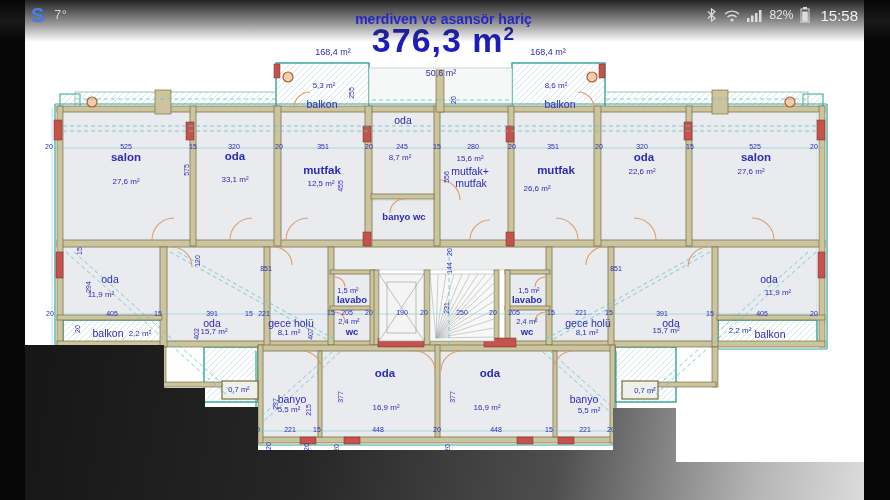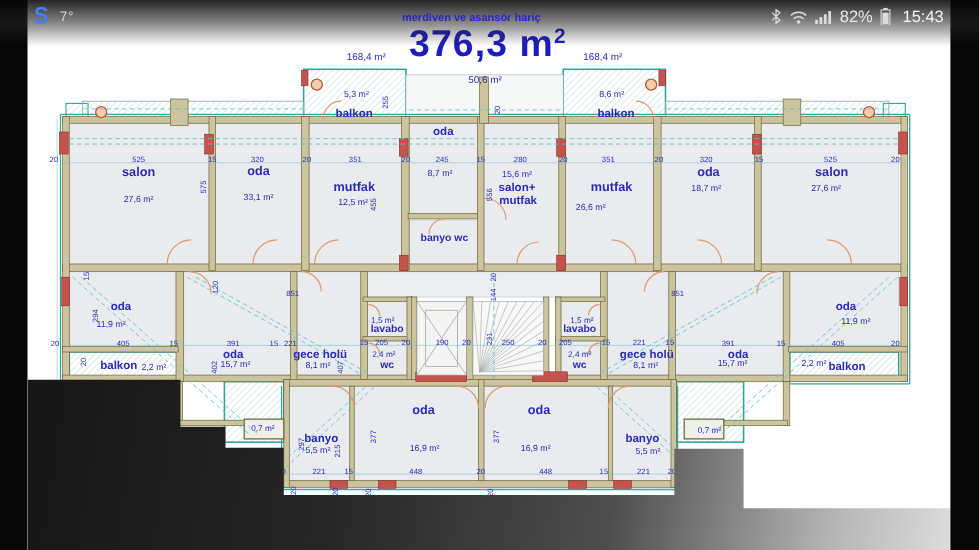--- a/index.html
+++ b/index.html
@@ -16,37 +16,37 @@
       233px 450px,588px 450px,588px 408px,651px 408px,651px 462px,839px 462px,839px 500px,0px 500px);}
   
   #top-grad{position:absolute;left:0;top:0;width:890px;height:42px;z-index:45;
     background:linear-gradient(rgba(5,5,5,.88) 0%,rgba(40,40,40,.55) 50%,rgba(60,60,60,0) 100%);}
   #status-bar{position:absolute;left:25px;top:0;width:837px;height:30px;z-index:50;
     display:flex;align-items:center;color:#e9e9e9;}
   #app-logo{font-size:20px;font-weight:800;color:#4d7fe3;margin-left:6px;
     text-shadow:0 0 1px #2c56b8;transform:scaleY(1.05);}
   #temp{font-size:12.5px;color:#d6d6d6;margin-left:10px;letter-spacing:.5px;}
   #sb-right{margin-left:auto;display:flex;align-items:center;gap:7px;padding-right:4px;}
-  #battery-pct{font-size:15px;color:#e9e9e9;}
+  #battery-pct{font-size:12px;color:#e9e9e9;}
   #clock{font-size:15px;color:#f2f2f2;margin-left:3px;}
   .sb-icon svg{display:block;}
   
-  #note{position:absolute;left:10px;top:11px;width:837px;text-align:center;z-index:51;
-    font-size:10px;font-weight:bold;color:#2626c6;}
+  #note{position:absolute;left:25px;top:11px;width:837px;text-align:center;z-index:51;
+    font-size:14px;font-weight:bold;color:#2626c6;}
   #big-title{position:absolute;left:25px;top:21px;width:837px;text-align:center;z-index:30;
     font-size:34px;font-weight:bold;color:#1d1dbe;letter-spacing:1px;}
   #big-title sup{font-size:19px;}
   
   #plan-wrap{position:absolute;left:0;top:0;width:890px;height:500px;z-index:10;}
   #plan-labels{position:absolute;left:0;top:0;width:890px;height:500px;z-index:15;}
   .lb{position:absolute;color:#2b2bb8;white-space:nowrap;line-height:1;
       transform:translate(-50%,-50%);}
   .lb.rot{transform:translate(-50%,-50%) rotate(-90deg);}
   .k-n12{font-size:11.5px;font-weight:bold;}
-  .k-n11{font-size:10.5px;font-weight:bold;}
+  .k-n11{font-size:10.5px;font-weight:normal;}
   .k-n10{font-size:9.5px;font-weight:bold;}
   .k-a{font-size:8px;}
   .k-a9{font-size:9px;}
   .k-a7{font-size:7.5px;}
   .k-d{font-size:7px;}
 </style>
 </head>
 <body>
 
 <div id="screen">
@@ -267,26 +267,26 @@
       <div class="lb k-d" style="left: 814px; top: 146px;">20</div>
       <div class="lb k-n12" style="left: 126px; top: 158px;">salon</div>
       <div class="lb k-a" style="left: 126px; top: 182px;">27,6 m²</div>
       <div class="lb k-n12" style="left: 235px; top: 157px;">oda</div>
       <div class="lb k-a" style="left: 235px; top: 180px;">33,1 m²</div>
       <div class="lb k-n12" style="left: 322px; top: 171px;">mutfak</div>
       <div class="lb k-a" style="left: 321px; top: 184px;">12,5 m²</div>
       <div class="lb k-a" style="left: 400px; top: 158px;">8,7 m²</div>
       <div class="lb k-n10" style="left: 404px; top: 217px;">banyo wc</div>
       <div class="lb k-a" style="left: 470px; top: 159px;">15,6 m²</div>
-      <div class="lb k-n11" style="left: 470px; top: 171px;">salon+</div>
+      <div class="lb k-n11" style="left: 470px; top: 171px;">mutfak+</div>
       <div class="lb k-n11" style="left: 471px; top: 183px;">mutfak</div>
       <div class="lb k-n12" style="left: 556px; top: 171px;">mutfak</div>
       <div class="lb k-a" style="left: 537px; top: 189px;">26,6 m²</div>
       <div class="lb k-n12" style="left: 644px; top: 158px;">oda</div>
-      <div class="lb k-a" style="left: 642px; top: 172px;">18,7 m²</div>
+      <div class="lb k-a" style="left: 642px; top: 172px;">22,6 m²</div>
       <div class="lb k-n12" style="left: 756px; top: 158px;">salon</div>
       <div class="lb k-a" style="left: 751px; top: 172px;">27,6 m²</div>
       <div class="lb k-d rot" style="left: 186px; top: 170px;">575</div>
       <div class="lb k-d rot" style="left: 340px; top: 186px;">455</div>
       <div class="lb k-d rot" style="left: 446px; top: 177px;">556</div>
       <div class="lb k-n11" style="left: 110px; top: 279px;">oda</div>
       <div class="lb k-a" style="left: 101px; top: 295px;">11,9 m²</div>
       <div class="lb k-d rot" style="left: 88px; top: 287px;">294</div>
       <div class="lb k-d rot" style="left: 79px; top: 251px;">15</div>
       <div class="lb k-d" style="left: 50px; top: 313px;">20</div>
@@ -404,17 +404,17 @@
           </svg>
       </span>
       <span id="battery-pct">82%</span>
       <span class="sb-icon">
         <svg width="10" height="16" viewBox="0 0 10 16">
           <rect x="3" y="0" width="4" height="2" fill="#dcdcdc"></rect>
           <rect x="1" y="2" width="8" height="14" fill="none" stroke="#dcdcdc" stroke-width="1"></rect>
           <rect x="2.2" y="4.5" width="5.6" height="10.3" fill="#dcdcdc"></rect>
           </svg>
       </span>
-      <span id="clock">15:43</span>
+      <span id="clock">15:58</span>
     </span>
   </div>
 
 </div>
 
 </body></html>

